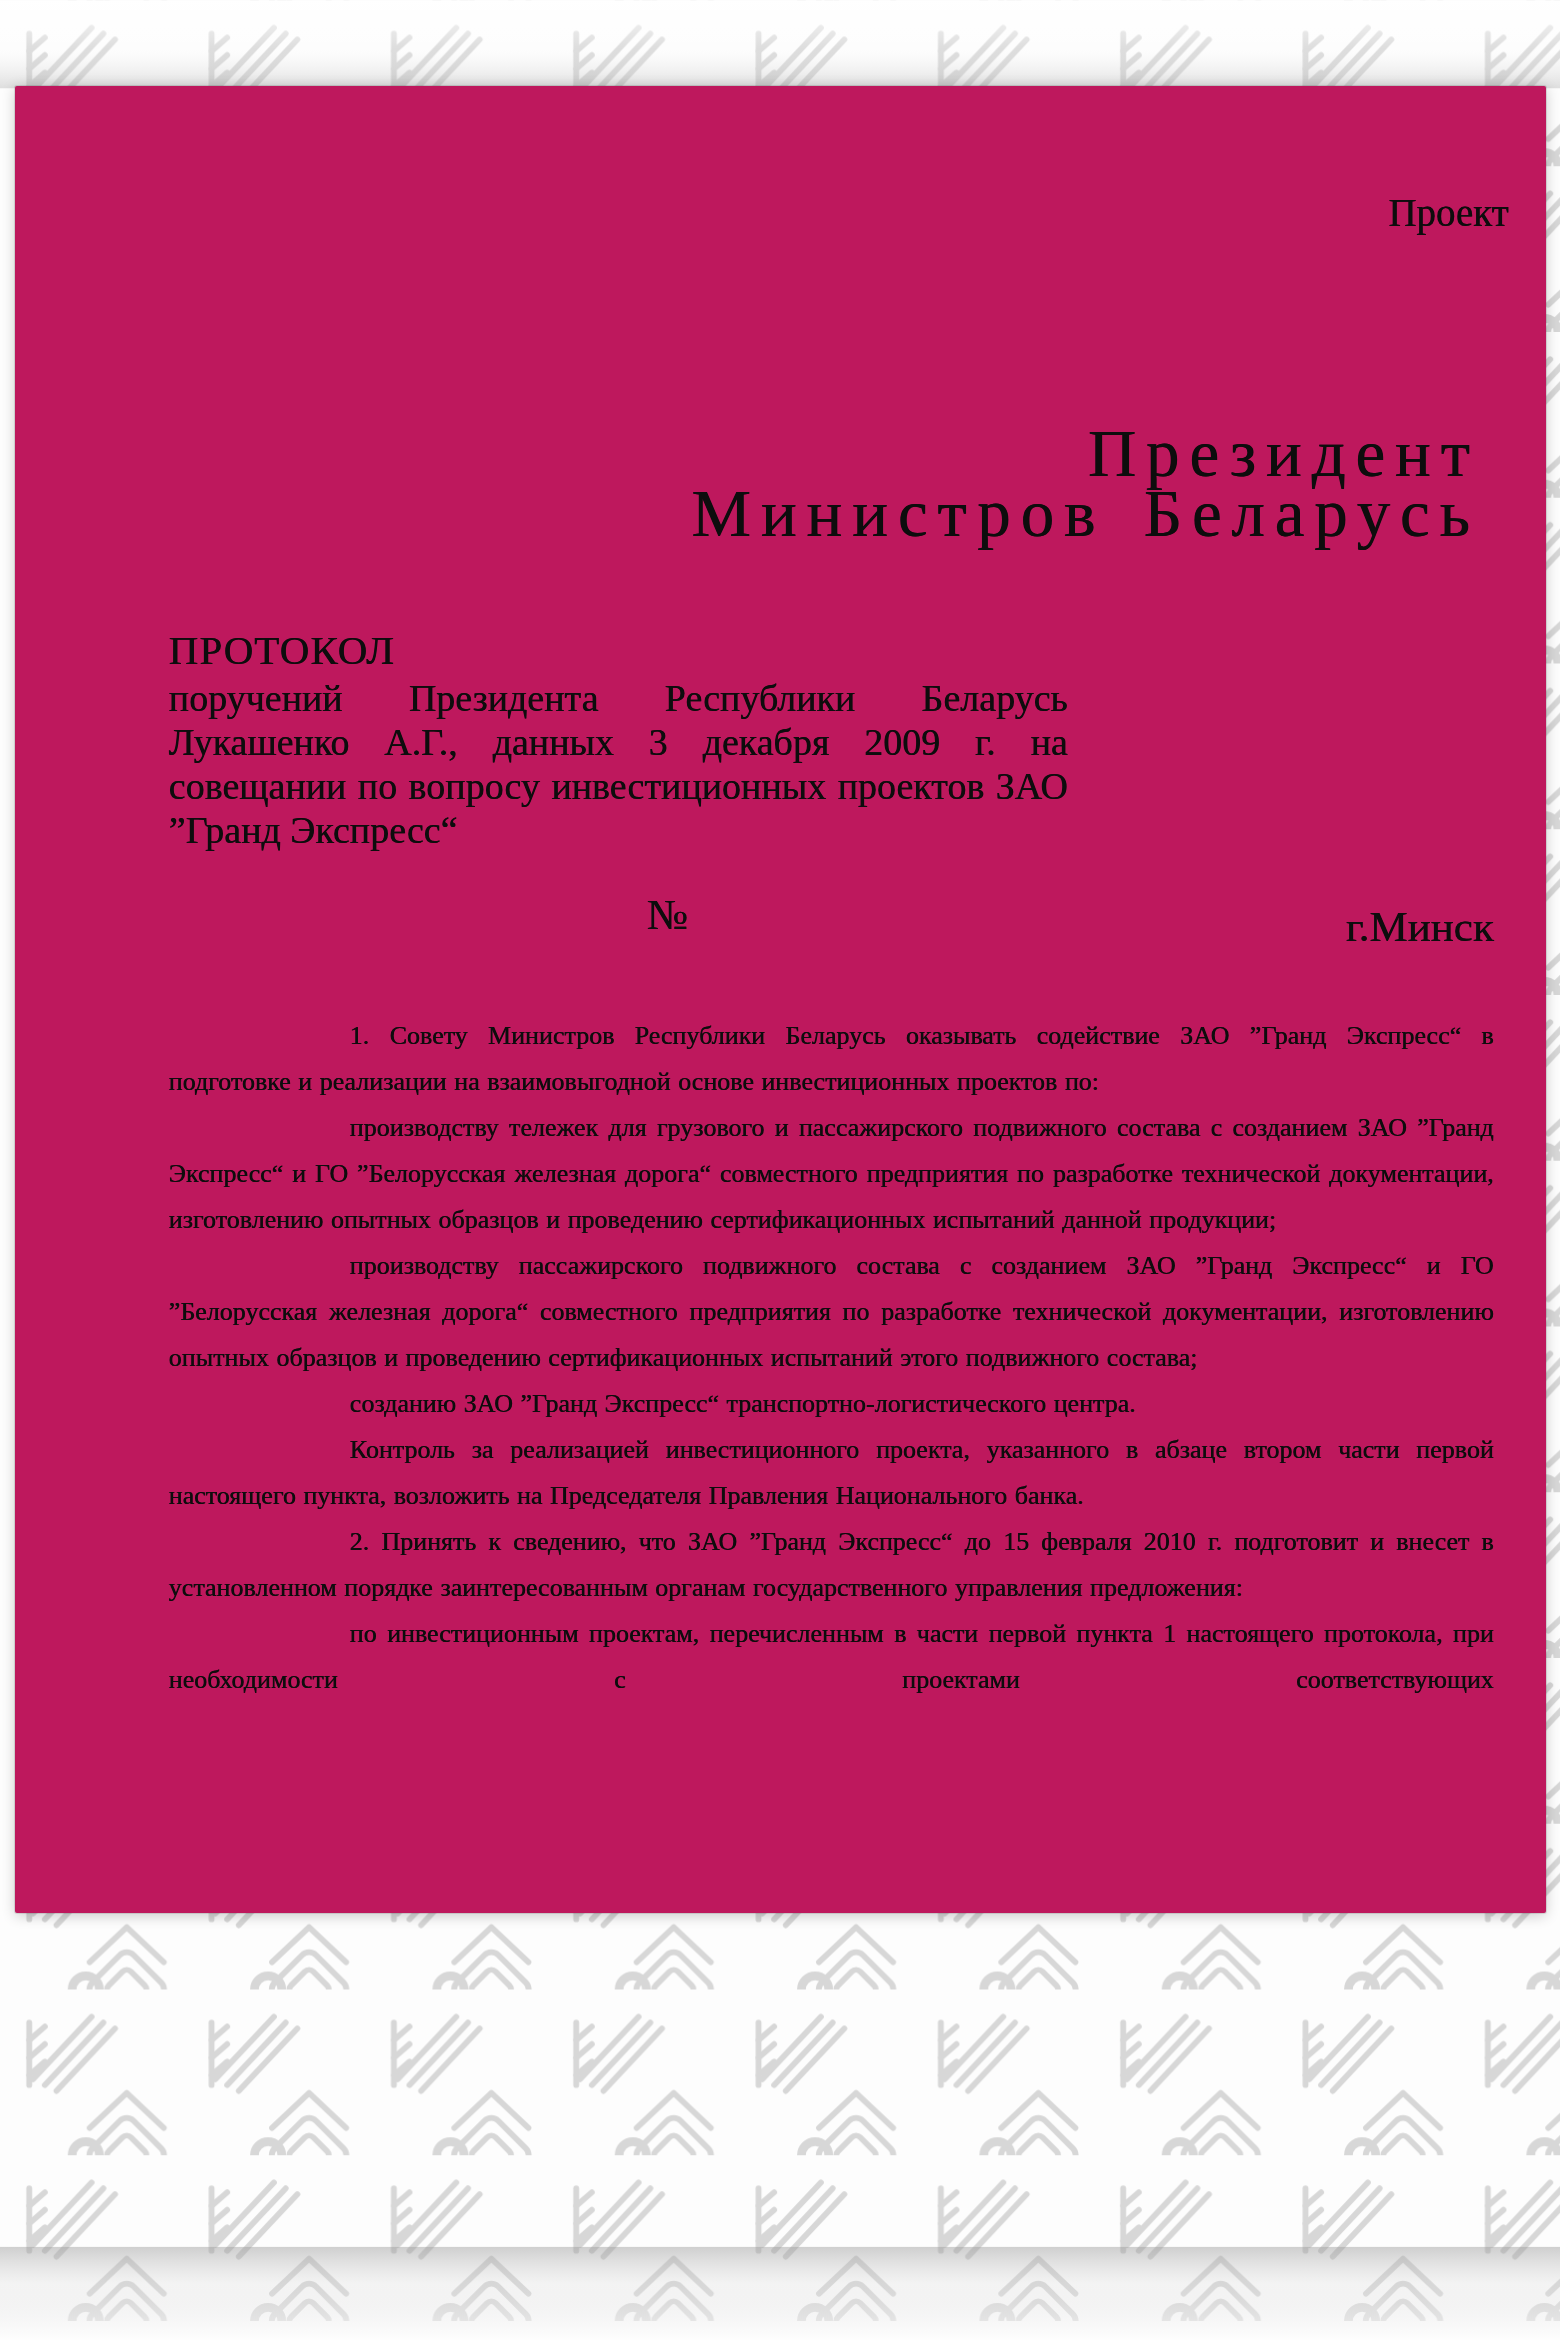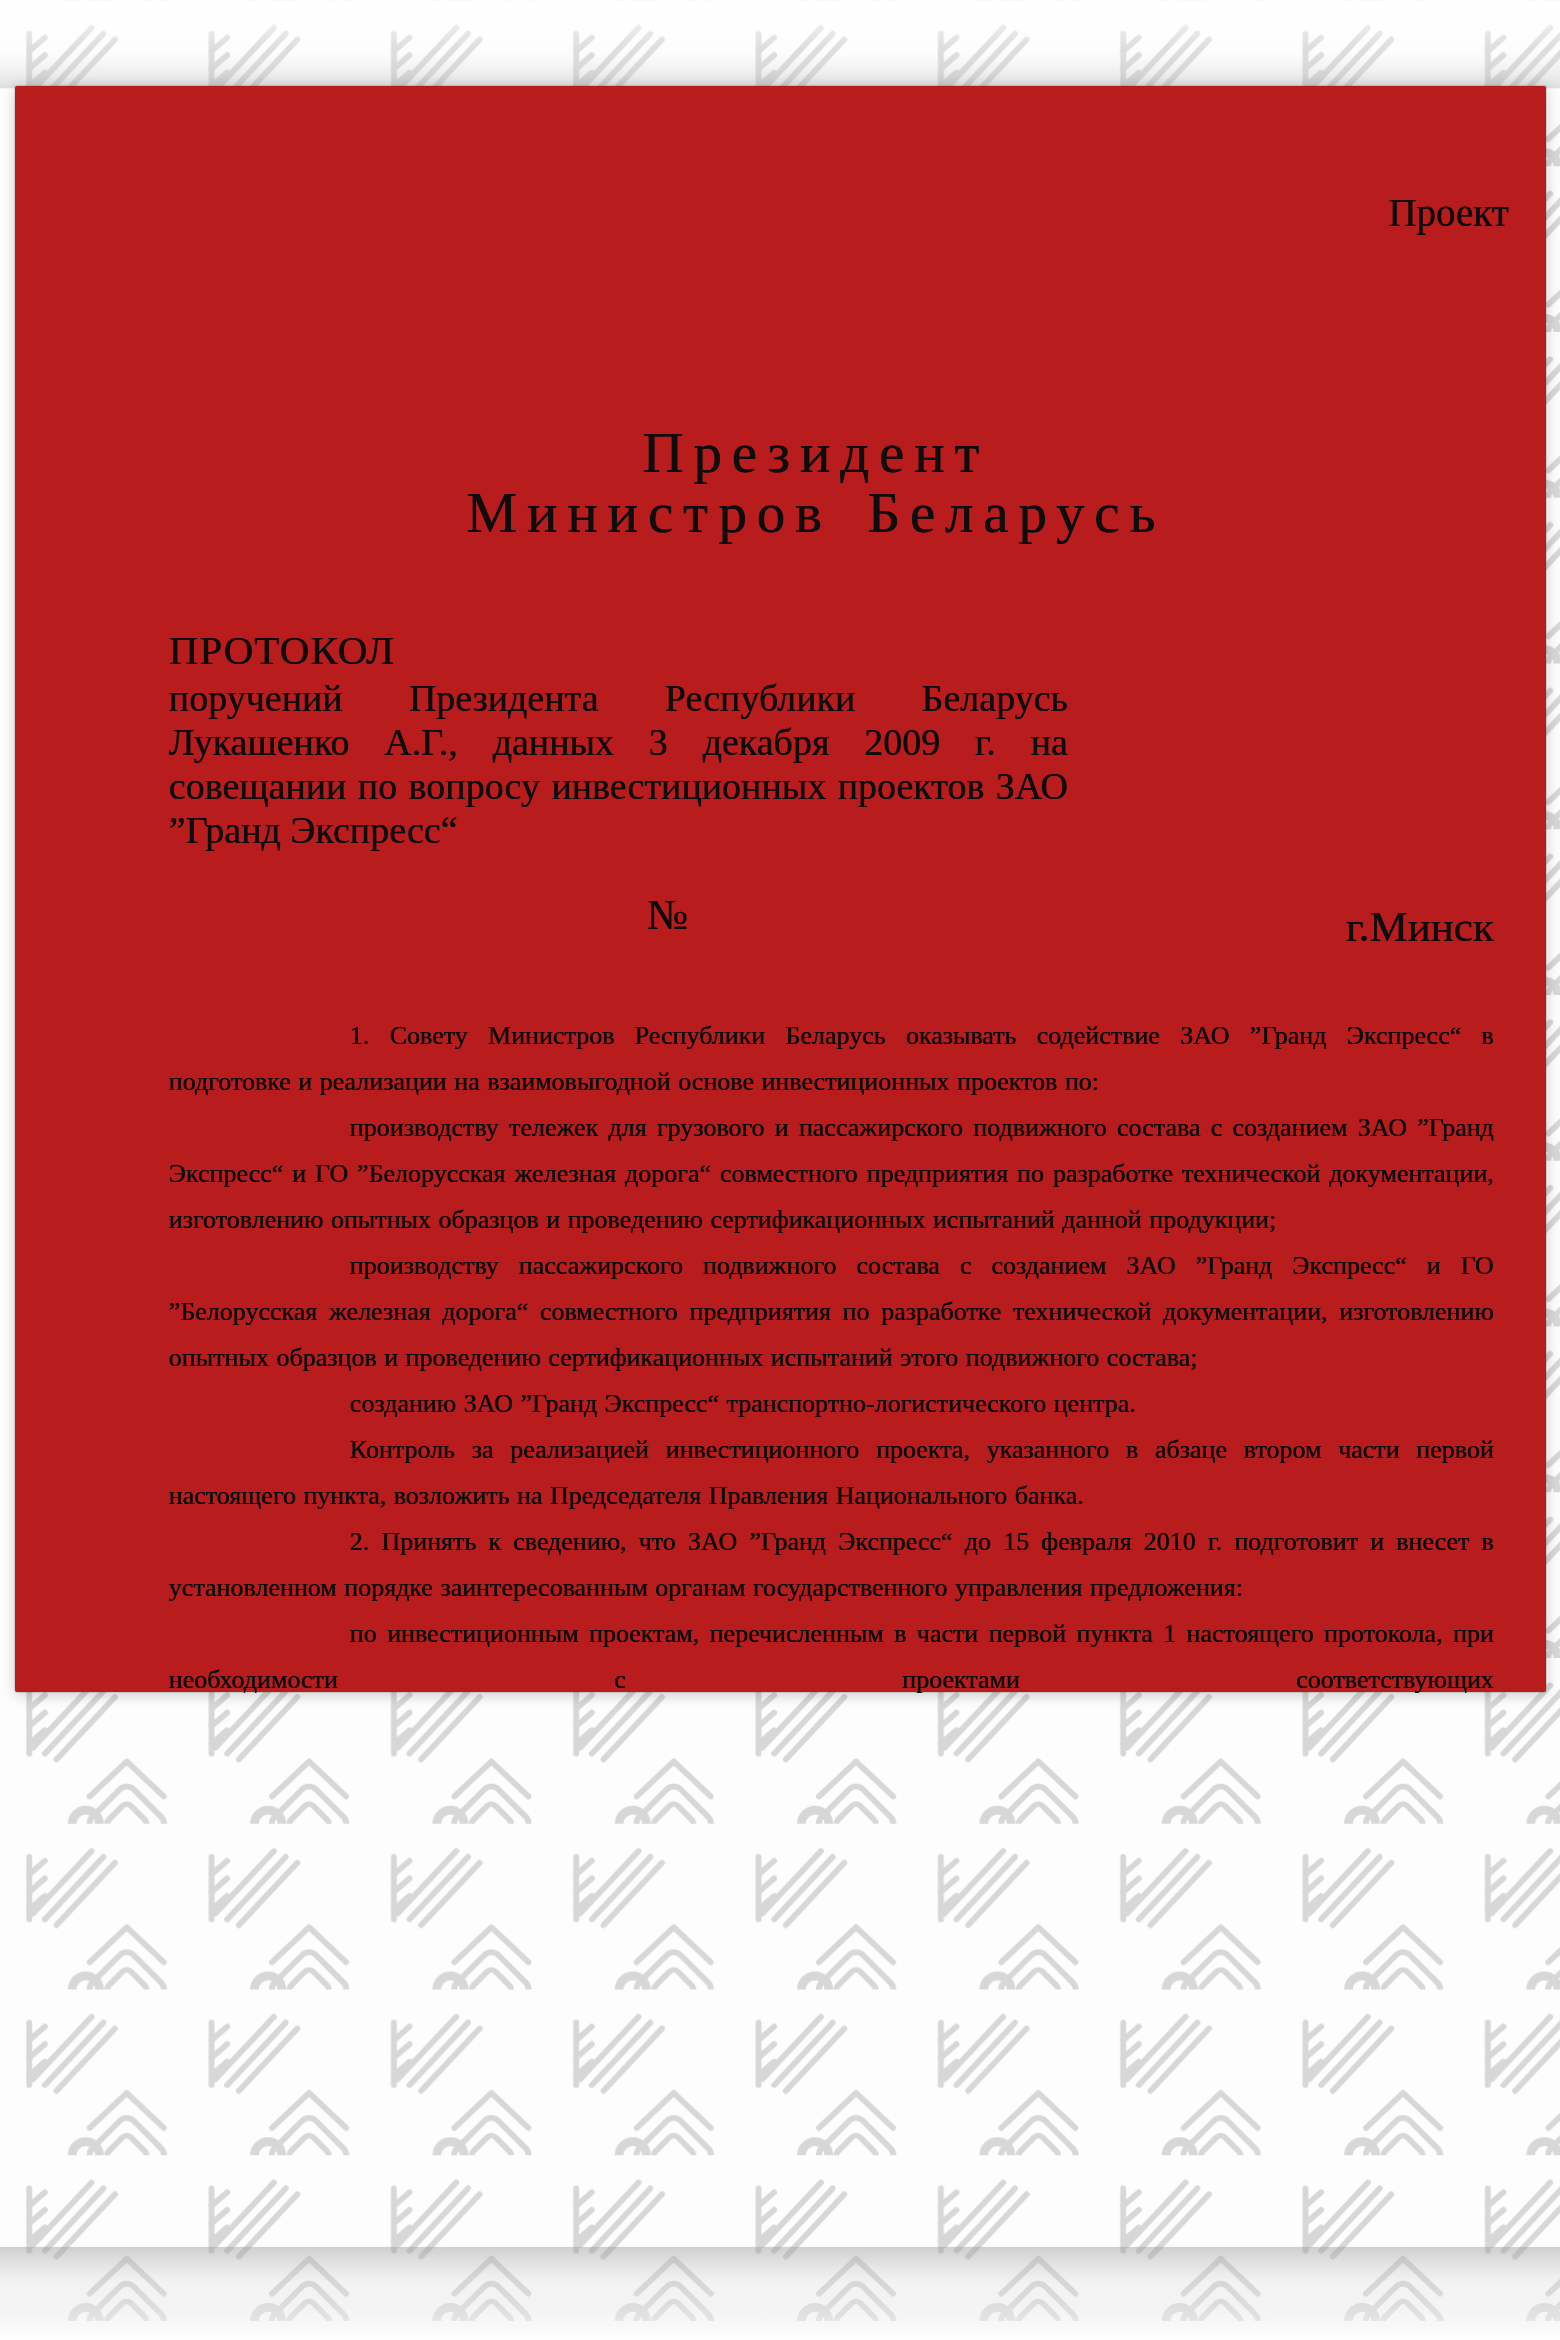--- a/index.html
+++ b/index.html
@@ -7,37 +7,37 @@
     width: 1560px; height: 2341px;
     position: relative;
     overflow: hidden;
     background: #fbfbfb;
     font-family: "Liberation Serif", serif;
   }
   .bg-svg { position: absolute; left: 0; top: 0; width: 1560px; height: 2341px; display: block; }
   .page {
     position: absolute;
     left: 14.6px; top: 86px;
-    width: 1531px; height: 1606px;
-    background: #b91c1c;
+    width: 1531px; height: 1827px;
+    background: #be185d;
     border-radius: 2px;
     box-shadow: 0 0 0 1px rgba(0,0,0,0.10), 0 2.9px 13.7px rgba(0,0,0,0.20);
     color: #0d0d0d;
     text-shadow: 0.5px 0 0 currentColor;
   }
   .corner-label {
     position: absolute;
     top: 105px; right: 37px;
     font-size: 39px; line-height: 43px;
   }
   .letterhead {
     position: absolute;
     top: 337px; left: 137px; width: 1328px;
-    text-align: center;
-    font-size: 57px; line-height: 60px;
+    text-align: right;
+    font-size: 67px; line-height: 60px;
     letter-spacing: 9.8px; word-spacing: 11.7px;
     white-space: nowrap;
   }
   .doc-title {
     position: absolute;
     top: 535px; left: 154px;
     font-size: 41px; line-height: 59px;
     letter-spacing: 1px;
   }
   .subject {

